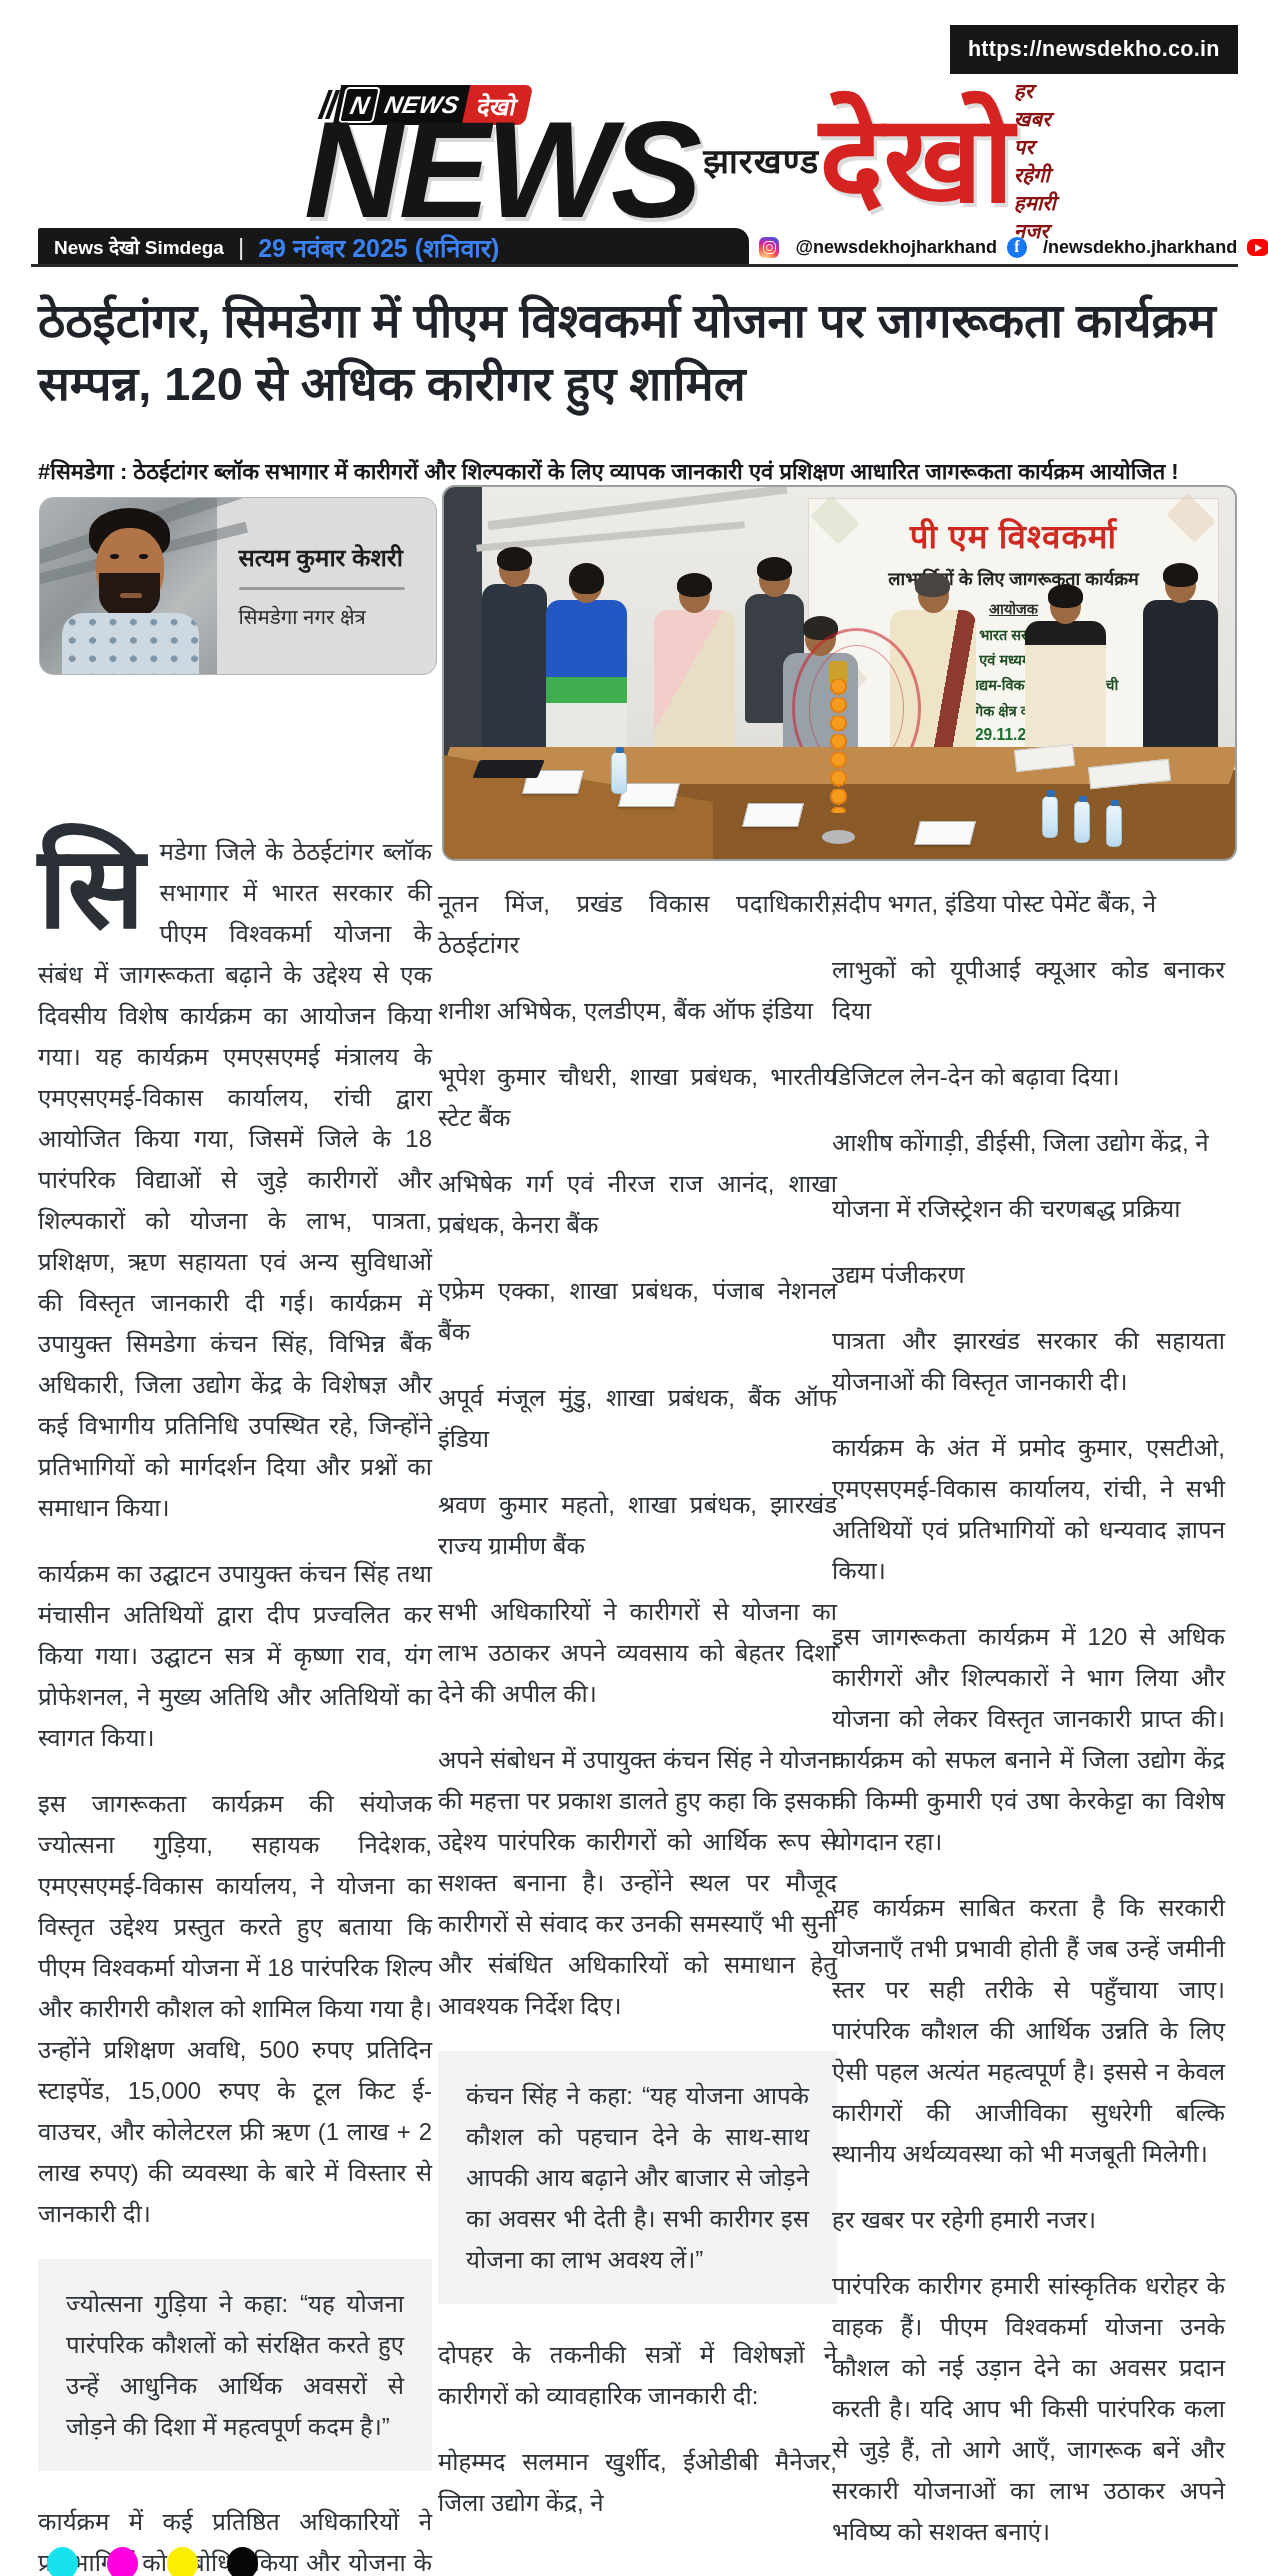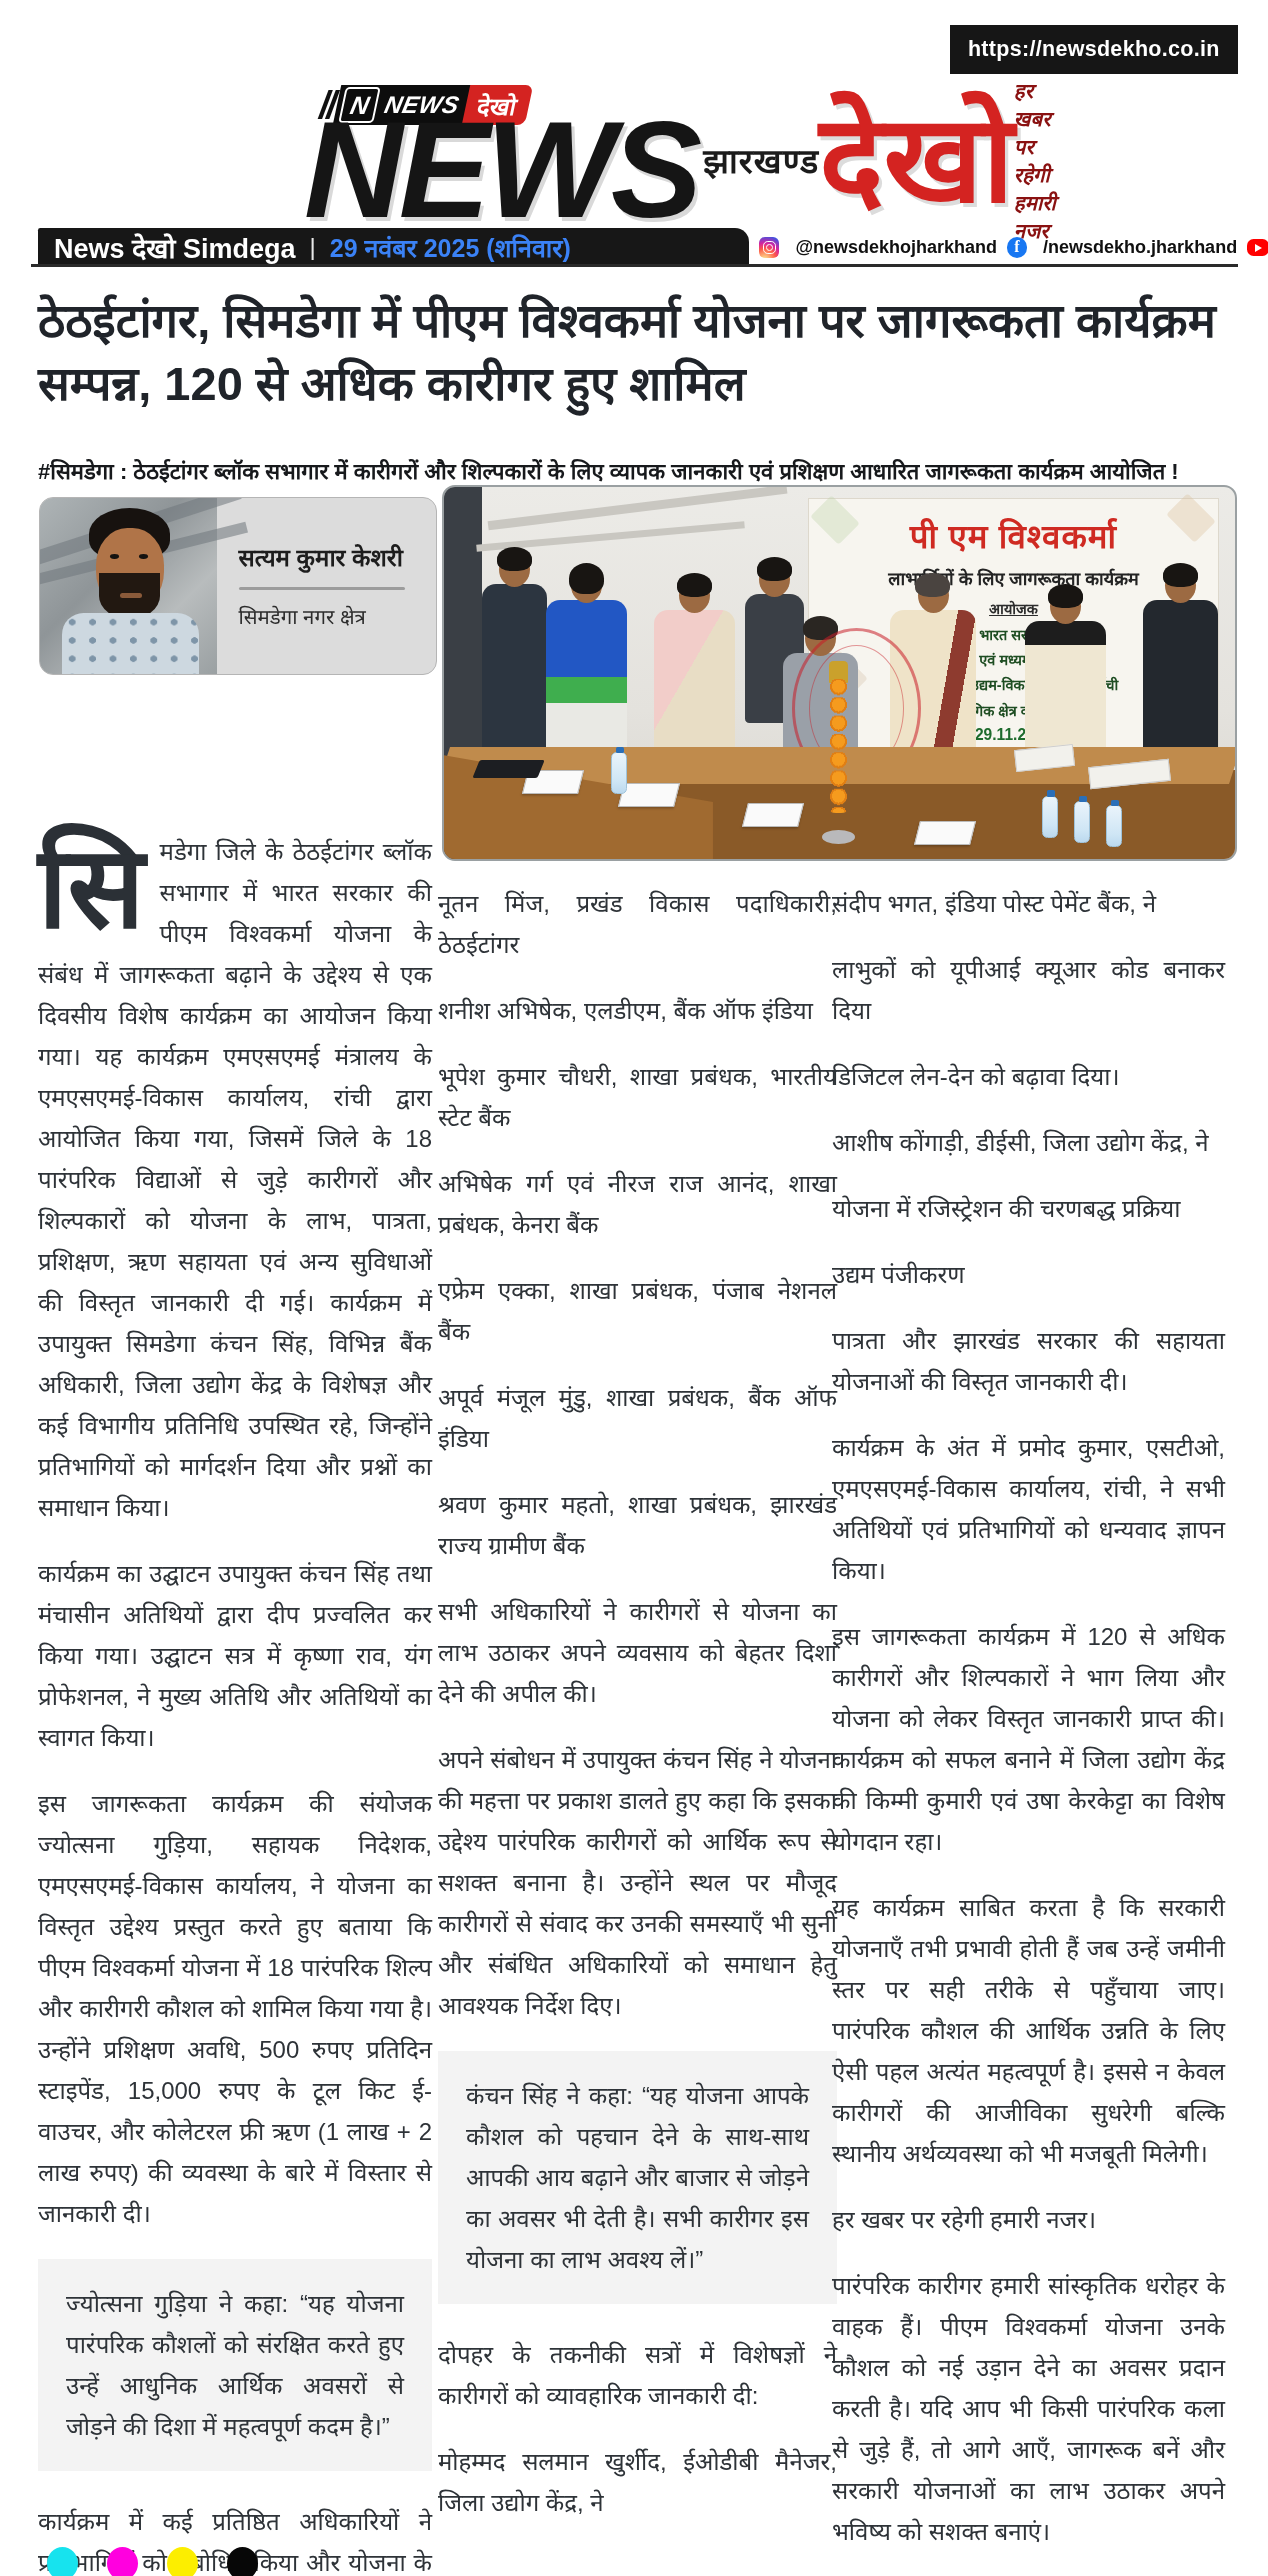--- a/index.html
+++ b/index.html
@@ -19,21 +19,21 @@
   .logo-badge .badge-red { background:#d42321; color:#fff; height:40px; display:flex; align-items:center; padding:0 12px; font-weight:bold; font-size:24px; transform:skewX(-12deg); border-radius:0 7.5px 7.5px 0; margin-left:-2.2px; }
   .logo-main { position:absolute; left:0; top:70px; display:flex; align-items:flex-start; }
   .logo-news { font-size:137px; line-height:124px; font-weight:900; font-style:italic; color:#151515; letter-spacing:-4.3px; text-shadow:3.2px 4.3px 0 #d9d9d9; }
   .logo-right { display:flex; flex-direction:row; align-items:center; margin-left:5.4px; margin-top:-33px; }
   .logo-state { font-size:34px; font-weight:bold; color:#1b1b1b; letter-spacing:1.1px; }
   .logo-dekho { font-size:121px; line-height:121px; font-weight:bold; color:#d42321; text-shadow:3.2px 4.3px 0 #dcdcdc; }
   .logo-tagline { font-size:20.4px; font-weight:bold; font-style:italic; color:#8a1111; margin-top:1.1px; }
 
   .topbar { position:absolute; left:38px; top:228px; width:711px; height:38px; background:#171717;
     border-radius:2.2px 14px 0 2.2px; display:flex; align-items:center; padding:0 16px; }
-  .topbar .edition { color:#fff; font-size:27px; font-weight:bold; }
+  .topbar .edition { color:#fff; font-size:19px; font-weight:bold; }
   .topbar .tb-sep { color:#fff; font-size:24px; margin:0 14px; font-weight:100; opacity:.9; }
   .topbar .tb-date { color:#3b82f6; font-size:25px; font-weight:bold; }
 
   .social-row { position:absolute; left:759px; top:237px; width:484px; display:flex; align-items:center; gap:9.7px; }
   .social-item { display:flex; align-items:center; gap:16px; }
   .s-icon { width:20.4px; height:20.4px; border-radius:50%; position:relative; flex:0 0 auto; display:flex; align-items:center; justify-content:center; color:#fff; font-weight:bold; font-size:14px; }
   .s-icon.instagram { border-radius:6px; background:radial-gradient(circle at 28% 110%, #fdf497 0%, #fd5949 42%, #d6249f 62%, #285aeb 95%); }
   .s-icon.instagram::after { content:""; position:absolute; inset:3.8px; border:1.6px solid #fff; border-radius:4.8px; }
   .s-icon.instagram::before { content:""; position:absolute; width:4.8px; height:4.8px; border:1.6px solid #fff; border-radius:50%; }
   .s-icon.facebook { background:#1877f2; }

